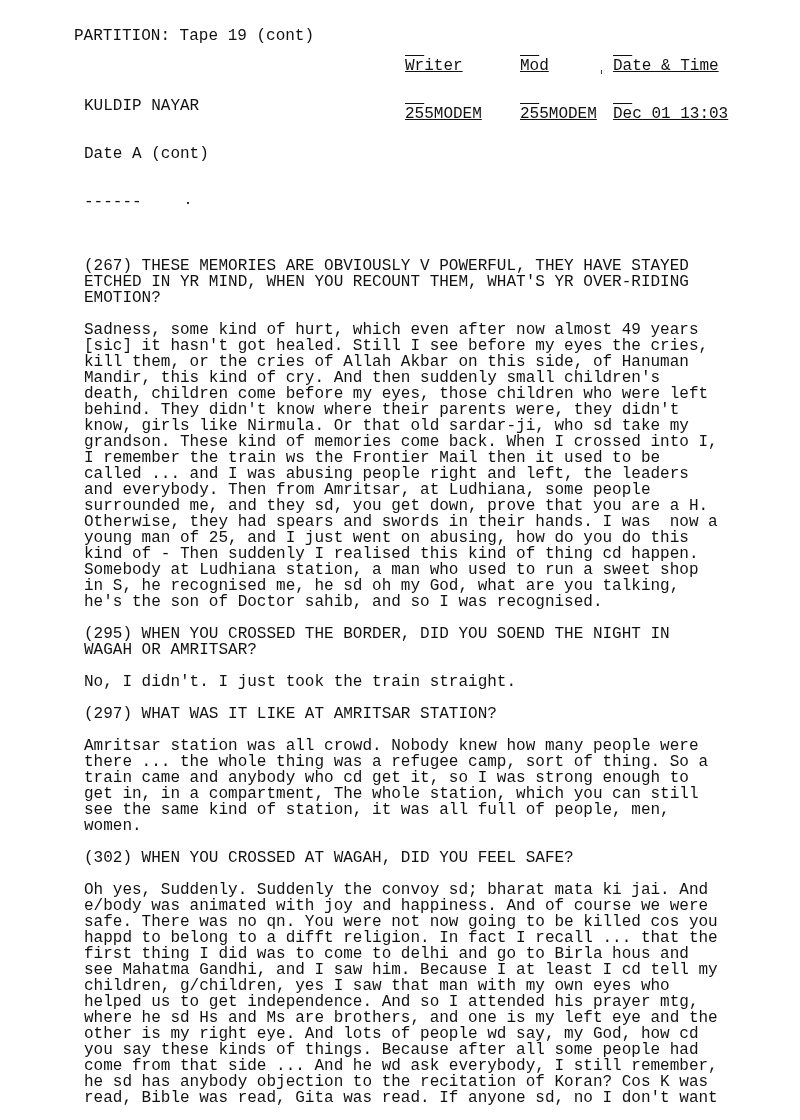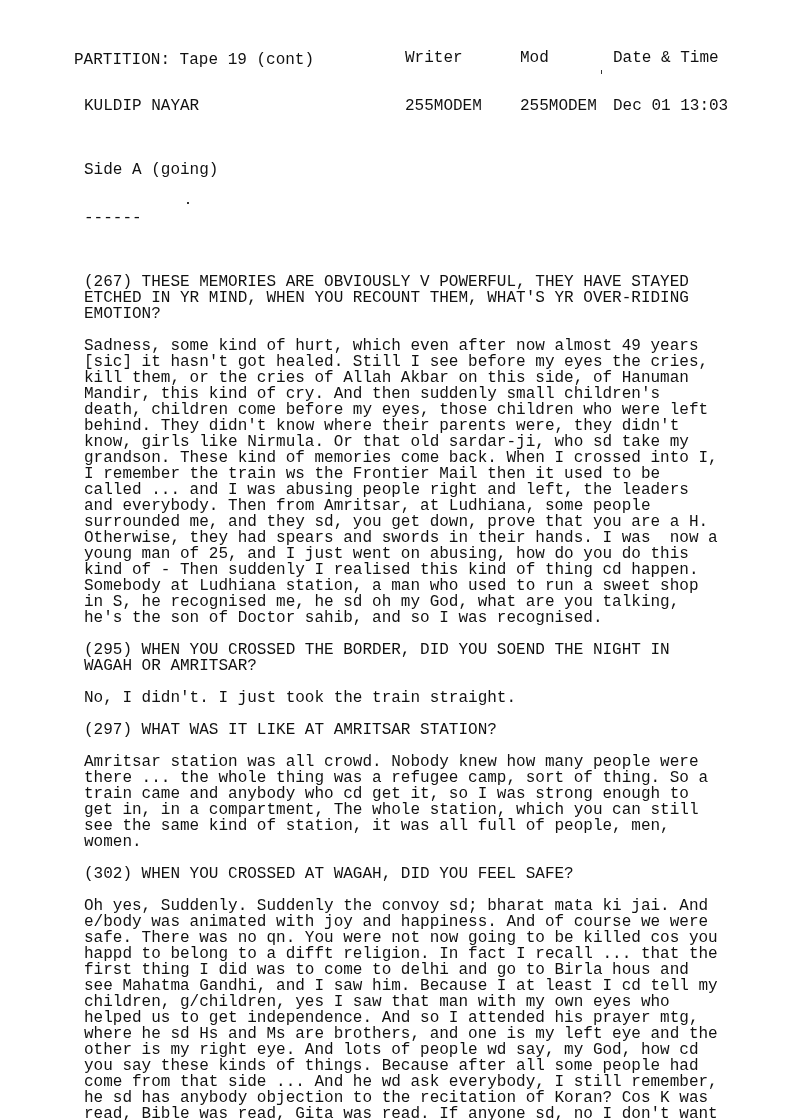--- a/index.html
+++ b/index.html
@@ -1,26 +1,26 @@
 <!DOCTYPE html>
 <html><head>
 <meta charset="utf-8">
 <style>
   html, body { margin: 0; padding: 0; background: #ffffff; }
   body { width: 800px; height: 1120px; position: relative; overflow: hidden; }
   .mono { font-family: "Liberation Mono", "DejaVu Sans Mono", monospace; font-size: 16px; line-height: 16px; color: #111; white-space: pre; }
-  .hdr-left { position: absolute; left: 74px; top: 52px; }
-  .hdr-col { position: absolute; top: 18px; }
+  .hdr-left { position: absolute; left: 74px; top: 28px; }
+  .hdr-col { position: absolute; top: 26px; text-decoration: underline; }
   .hdr-col div { height: 16px; }
   .c-writer { left: 405px; }
   .c-mod { left: 520px; }
   .c-date { left: 613px; }
   .page { position: absolute; left: 84px; top: 66px; width: 700px; }
   .line { display: block; height: 16px; }
-  .speaker { margin-bottom: 16px; }
+  .speaker { }
   .block { margin-bottom: 16px; }
   .tick { position: absolute; left: 601px; top: 70px; width: 1px; height: 4px; background: #333; }
   .dot { position: absolute; left: 187px; top: 202px; width: 2px; height: 2px; background: #333; }
 </style>
 </head>
 <body>
 
 <div class="mono hdr-left">PARTITION: Tape 19 (cont)</div>
 
 <div class="mono hdr-col c-writer">
@@ -34,16 +34,16 @@
 <div class="mono hdr-col c-date">
   <div>Date &amp; Time</div>
   <div>Dec 01 13:03</div>
 </div>
 
 <div class="tick"></div>
 <div class="dot"></div>
 
 <div class="page mono">
   <div class="line speaker">KULDIP NAYAR</div>
-  <div class="line">Side A (going)</div>
+  <div class="line">Date A (cont)</div>
   <div class="line block">------</div>
   <div id="sections"><div class="block"><div class="line">(267) THESE MEMORIES ARE OBVIOUSLY V POWERFUL, THEY HAVE STAYED</div><div class="line">ETCHED IN YR MIND, WHEN YOU RECOUNT THEM, WHAT'S YR OVER-RIDING</div><div class="line">EMOTION?</div></div><div class="block"><div class="line">Sadness, some kind of hurt, which even after now almost 49 years</div><div class="line">[sic] it hasn't got healed. Still I see before my eyes the cries,</div><div class="line">kill them, or the cries of Allah Akbar on this side, of Hanuman</div><div class="line">Mandir, this kind of cry. And then suddenly small children's</div><div class="line">death, children come before my eyes, those children who were left</div><div class="line">behind. They didn't know where their parents were, they didn't</div><div class="line">know, girls like Nirmula. Or that old sardar-ji, who sd take my</div><div class="line">grandson. These kind of memories come back. When I crossed into I,</div><div class="line">I remember the train ws the Frontier Mail then it used to be</div><div class="line">called ... and I was abusing people right and left, the leaders</div><div class="line">and everybody. Then from Amritsar, at Ludhiana, some people</div><div class="line">surrounded me, and they sd, you get down, prove that you are a H.</div><div class="line">Otherwise, they had spears and swords in their hands. I was  now a</div><div class="line">young man of 25, and I just went on abusing, how do you do this</div><div class="line">kind of - Then suddenly I realised this kind of thing cd happen.</div><div class="line">Somebody at Ludhiana station, a man who used to run a sweet shop</div><div class="line">in S, he recognised me, he sd oh my God, what are you talking,</div><div class="line">he's the son of Doctor sahib, and so I was recognised.</div></div><div class="block"><div class="line">(295) WHEN YOU CROSSED THE BORDER, DID YOU SOEND THE NIGHT IN</div><div class="line">WAGAH OR AMRITSAR?</div></div><div class="block"><div class="line">No, I didn't. I just took the train straight.</div></div><div class="block"><div class="line">(297) WHAT WAS IT LIKE AT AMRITSAR STATION?</div></div><div class="block"><div class="line">Amritsar station was all crowd. Nobody knew how many people were</div><div class="line">there ... the whole thing was a refugee camp, sort of thing. So a</div><div class="line">train came and anybody who cd get it, so I was strong enough to</div><div class="line">get in, in a compartment, The whole station, which you can still</div><div class="line">see the same kind of station, it was all full of people, men,</div><div class="line">women.</div></div><div class="block"><div class="line">(302) WHEN YOU CROSSED AT WAGAH, DID YOU FEEL SAFE?</div></div><div class="block"><div class="line">Oh yes, Suddenly. Suddenly the convoy sd; bharat mata ki jai. And</div><div class="line">e/body was animated with joy and happiness. And of course we were</div><div class="line">safe. There was no qn. You were not now going to be killed cos you</div><div class="line">happd to belong to a difft religion. In fact I recall ... that the</div><div class="line">first thing I did was to come to delhi and go to Birla hous and</div><div class="line">see Mahatma Gandhi, and I saw him. Because I at least I cd tell my</div><div class="line">children, g/children, yes I saw that man with my own eyes who</div><div class="line">helped us to get independence. And so I attended his prayer mtg,</div><div class="line">where he sd Hs and Ms are brothers, and one is my left eye and the</div><div class="line">other is my right eye. And lots of people wd say, my God, how cd</div><div class="line">you say these kinds of things. Because after all some people had</div><div class="line">come from that side ... And he wd ask everybody, I still remember,</div><div class="line">he sd has anybody objection to the recitation of Koran? Cos K was</div><div class="line">read, Bible was read, Gita was read. If anyone sd, no I don't want</div></div></div>
 </div>
 
 </body></html>

